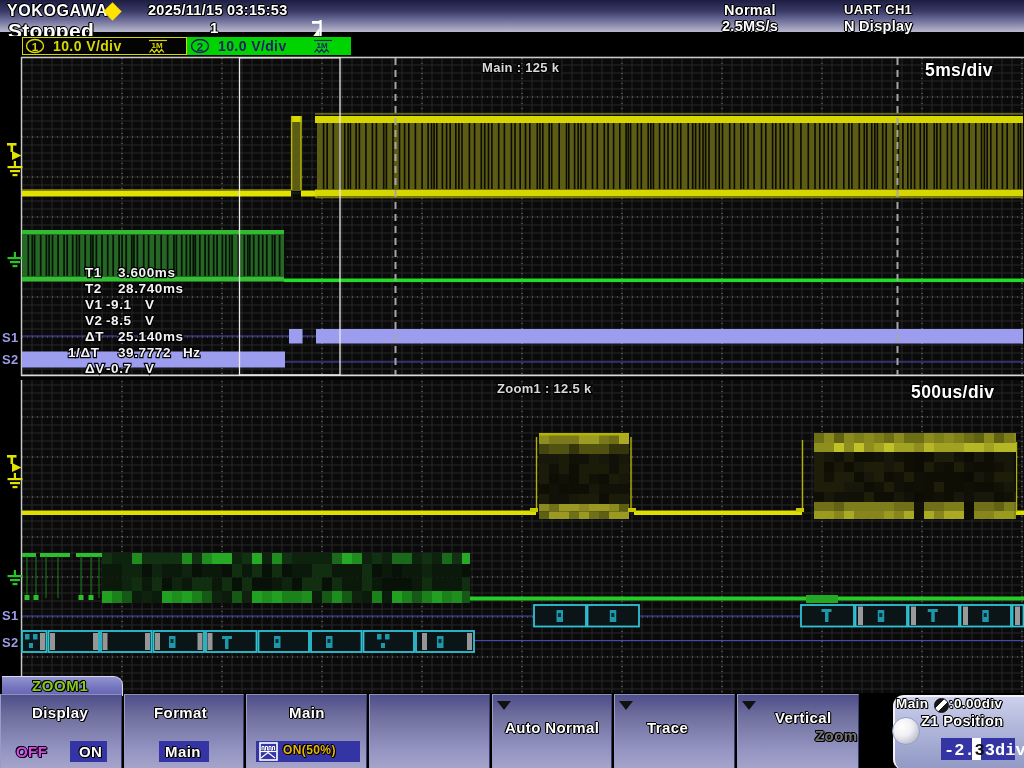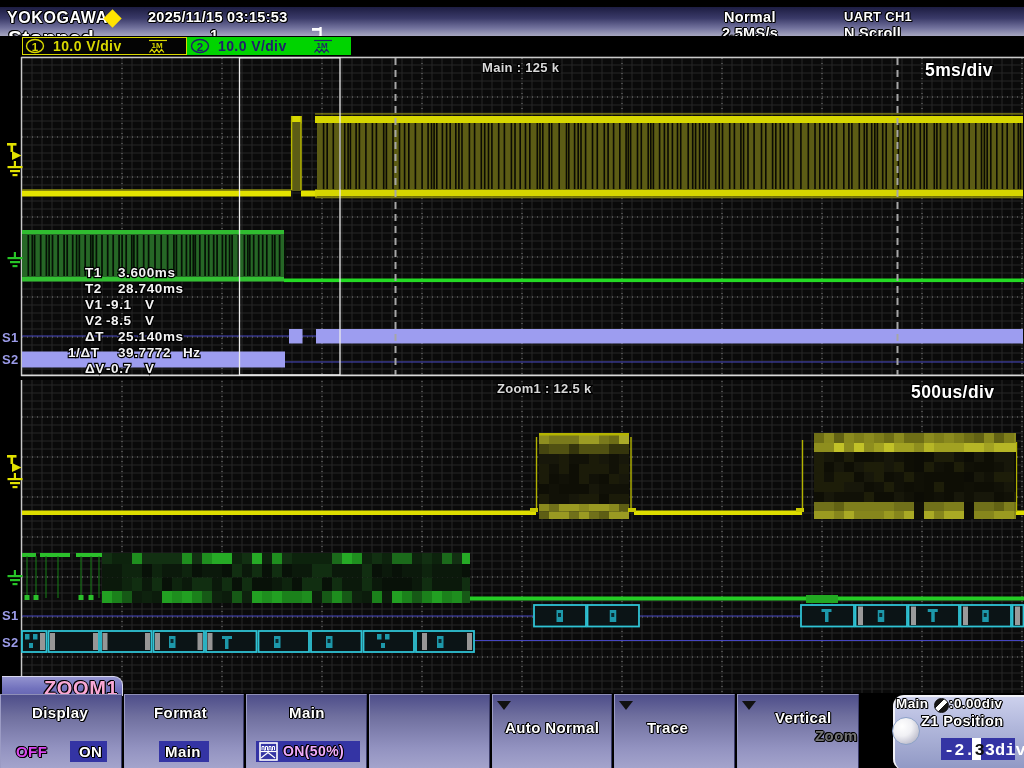--- a/index.html
+++ b/index.html
@@ -1,27 +1,27 @@
 <!DOCTYPE html>
 <html><head><meta charset="utf-8"><style>
 html,body{margin:0;padding:0;background:#000;width:1024px;height:768px;overflow:hidden}
 body{font-family:"Liberation Sans",sans-serif;position:relative}
 .t{position:absolute;font-weight:bold;white-space:pre}
 .ol{text-shadow:1px 0 #000,-1px 0 #000,0 1px #000,0 -1px #000,1px 1px #000,-1px -1px #000}
 </style></head><body>
-<div style="position:absolute;left:0;top:7px;width:1024px;height:32px;background:linear-gradient(180deg,#1d1d42 0%,#3a3a68 35%,#71719c 65%,#a9a9c2 92%,#b7b7cc 100%)">
+<div style="position:absolute;left:0;top:0;width:1024px;height:32px;background:linear-gradient(180deg,#1d1d42 0%,#3a3a68 35%,#71719c 65%,#a9a9c2 92%,#b7b7cc 100%)">
     <div class="t ol" style="left:7px;top:2px;font-size:16px;color:#fff;letter-spacing:0.6px">YOKOGAWA</div>
     <div style="position:absolute;left:106px;top:5px;width:13px;height:13px;background:#ffe400;transform:rotate(45deg)"></div>
     <div class="t ol" style="left:148px;top:2px;font-size:14.5px;color:#fff;letter-spacing:0.3px">2025/11/15 03:15:53</div>
     <div class="t ol" style="left:8px;top:19px;font-size:21px;color:#fff;letter-spacing:0.3px">Stopped</div>
     <div class="t ol" style="left:210px;top:19px;font-size:15px;color:#fff">1</div>
     <div class="t ol" style="left:724px;top:1.5px;font-size:14.5px;color:#fff;letter-spacing:0.3px">Normal</div>
     <div class="t ol" style="left:722px;top:17.5px;font-size:14.5px;color:#fff;letter-spacing:0.3px">2.5MS/s</div>
     <div class="t ol" style="left:844px;top:1.5px;font-size:13px;color:#fff;letter-spacing:0.3px">UART CH1</div>
-    <div class="t ol" style="left:844px;top:17.5px;font-size:14.5px;color:#fff;letter-spacing:0.3px">N Scroll</div>
+    <div class="t ol" style="left:844px;top:17.5px;font-size:14.5px;color:#fff;letter-spacing:0.3px">N Display</div>
     <svg width="22" height="20" viewBox="0 0 22 20" style="position:absolute;left:305px;top:17px">
       <rect x="7" y="4" width="8.5" height="2.8" fill="#fff"></rect>
       <rect x="14.4" y="3" width="2.3" height="16.5" fill="#fff"></rect>
       <polygon points="14.4,11 8.2,19 14.4,19" fill="#fff"></polygon>
     </svg>
   </div>
 <div style="position:absolute;left:0;top:36px;width:1024px;height:19px;background:#000"></div>
 <div style="position:absolute;left:22px;top:37px;width:163px;height:16px;background:#040404;border:1px solid #d8d800"></div>
 <svg width="163" height="16" viewBox="0 0 163 16" style="position:absolute;left:23px;top:38px">
     <ellipse cx="12" cy="8" rx="8.5" ry="6.5" fill="none" stroke="#d8d800" stroke-width="1.4"></ellipse>
@@ -647,21 +647,21 @@
     <rect x="13.8" y="193" width="2.2" height="5" fill="#27c427"></rect>
     <rect x="7.5" y="198" width="15" height="2.2" fill="#27c427"></rect>
     <rect x="10" y="202" width="10" height="2.2" fill="#27c427"></rect>
     <rect x="12.5" y="206" width="5" height="2.2" fill="#27c427"></rect>
     <text x="497" y="16" font-size="13" fill="#d9d9d9" letter-spacing="0.3" text-anchor="start" font-weight="bold" stroke="#000" stroke-width="2.4" paint-order="stroke">Zoom1&nbsp;: 12.5 k</text>
     <text x="911" y="21" font-size="17.5" fill="#fff" letter-spacing="0.4" text-anchor="start" font-weight="bold" stroke="#000" stroke-width="2.4" paint-order="stroke">500us/div</text>
     <text x="2" y="243" font-size="13" fill="#9b9be8" letter-spacing="0.4" text-anchor="start" font-weight="bold" stroke="#000" stroke-width="2.4" paint-order="stroke">S1</text>
     <text x="2" y="270" font-size="13" fill="#9b9be8" letter-spacing="0.4" text-anchor="start" font-weight="bold" stroke="#000" stroke-width="2.4" paint-order="stroke">S2</text>
   </svg>
 <div style="position:absolute;left:2px;top:676px;width:120px;height:19px;background:linear-gradient(180deg,#9393cf 0%,#7272bd 60%,#6565b2 100%);border-top:1.5px solid #d8d8ee;border-right:1.5px solid #d8d8ee;border-top-right-radius:9px"></div>
-<div class="t ol" style="left:44px;top:677px;font-size:20px;color:#f9a8d4;letter-spacing:0.6px">ZOOM1</div>
+<div class="t ol" style="left:32px;top:677px;font-size:15px;color:#84cc16;letter-spacing:0.6px">ZOOM1</div>
 <div style="position:absolute;left:0px;top:694px;width:122px;height:74px;background:linear-gradient(180deg,#4e4e8a 0%,#70709f 30%,#9292c0 72%,#a4a4cc 100%);border-top:1px solid #8f8fb8;border-left:1px solid #9b9bc4;border-right:1px solid #3c3c6a;box-sizing:border-box"></div>
 <div style="position:absolute;left:123.5px;top:694px;width:120.5px;height:74px;background:linear-gradient(180deg,#4e4e8a 0%,#70709f 30%,#9292c0 72%,#a4a4cc 100%);border-top:1px solid #8f8fb8;border-left:1px solid #9b9bc4;border-right:1px solid #3c3c6a;box-sizing:border-box"></div>
 <div style="position:absolute;left:245.5px;top:694px;width:121.5px;height:74px;background:linear-gradient(180deg,#4e4e8a 0%,#70709f 30%,#9292c0 72%,#a4a4cc 100%);border-top:1px solid #8f8fb8;border-left:1px solid #9b9bc4;border-right:1px solid #3c3c6a;box-sizing:border-box"></div>
 <div style="position:absolute;left:368.5px;top:694px;width:121.5px;height:74px;background:linear-gradient(180deg,#4e4e8a 0%,#70709f 30%,#9292c0 72%,#a4a4cc 100%);border-top:1px solid #8f8fb8;border-left:1px solid #9b9bc4;border-right:1px solid #3c3c6a;box-sizing:border-box"></div>
 <div style="position:absolute;left:491.5px;top:694px;width:120.5px;height:74px;background:linear-gradient(180deg,#4e4e8a 0%,#70709f 30%,#9292c0 72%,#a4a4cc 100%);border-top:1px solid #8f8fb8;border-left:1px solid #9b9bc4;border-right:1px solid #3c3c6a;box-sizing:border-box"></div>
 <div style="position:absolute;left:613.5px;top:694px;width:121.5px;height:74px;background:linear-gradient(180deg,#4e4e8a 0%,#70709f 30%,#9292c0 72%,#a4a4cc 100%);border-top:1px solid #8f8fb8;border-left:1px solid #9b9bc4;border-right:1px solid #3c3c6a;box-sizing:border-box"></div>
 <div style="position:absolute;left:736.5px;top:694px;width:122.5px;height:74px;background:linear-gradient(180deg,#4e4e8a 0%,#70709f 30%,#9292c0 72%,#a4a4cc 100%);border-top:1px solid #8f8fb8;border-left:1px solid #9b9bc4;border-right:1px solid #3c3c6a;box-sizing:border-box"></div>
 <div style="position:absolute;left:893px;top:695px;width:131px;height:73px;background:linear-gradient(180deg,#ccd0ec 0%,#b2b8dc 40%,#9098c4 100%);border-top:2px solid #f2f2f8;border-left:2px solid #f2f2f8;border-radius:11px 0 0 11px"></div>
 <div class="t ol" style="left:32px;top:704px;font-size:15px;color:#fff;letter-spacing:0.4px">Display</div>
 <div class="t ol" style="left:16px;top:743px;font-size:15px;color:#d946ef;letter-spacing:0.4px">OFF</div>
@@ -671,21 +671,21 @@
 <div style="position:absolute;left:159px;top:741px;width:50px;height:21px;background:#3434a4"></div>
 <div class="t ol" style="left:165px;top:743px;font-size:15px;color:#fff;letter-spacing:0.4px">Main</div>
 <div class="t ol" style="left:289px;top:704px;font-size:15px;color:#fff;letter-spacing:0.4px">Main</div>
 <div style="position:absolute;left:256px;top:741px;width:104px;height:21px;background:#3434a4"></div>
 <svg width="20" height="20" viewBox="0 0 20 20" style="position:absolute;left:259px;top:742px">
     <rect x="1" y="1" width="17" height="17" fill="#3434a4" stroke="#fff" stroke-width="1.6"></rect>
     <path d="M1.5 9.5h16" stroke="#fff" stroke-width="1.2"></path>
     <path d="M3 8V4.5h2V8h1.5V4.5h2V8H10V4.5h2V8h1.5V4.5h2V8" stroke="#fff" stroke-width="1" fill="none"></path>
     <path d="M2 16l7-5.5 7 5.5" stroke="#fff" stroke-width="1.2" fill="none"></path>
   </svg>
-<div class="t ol" style="left:283px;top:743px;font-size:14px;color:#f0abfc;letter-spacing:0.4px">ON(50%)</div>
+<div class="t ol" style="left:283px;top:743px;font-size:12px;color:#eab308;letter-spacing:0.4px">ON(50%)</div>
 <div style="position:absolute;left:497px;top:701px;width:0;height:0;border-left:7px solid transparent;border-right:7px solid transparent;border-top:9px solid #111"></div>
 <div class="t ol" style="left:505px;top:719px;font-size:15px;color:#fff;letter-spacing:0.4px">Auto Normal</div>
 <div style="position:absolute;left:619px;top:701px;width:0;height:0;border-left:7px solid transparent;border-right:7px solid transparent;border-top:9px solid #111"></div>
 <div class="t ol" style="left:647px;top:719px;font-size:15px;color:#fff;letter-spacing:0.4px">Trace</div>
 <div style="position:absolute;left:742px;top:701px;width:0;height:0;border-left:7px solid transparent;border-right:7px solid transparent;border-top:9px solid #111"></div>
 <div class="t ol" style="left:775px;top:709px;font-size:15px;color:#fff;letter-spacing:0.4px">Vertical</div>
 <div class="t ol" style="left:815px;top:727px;font-size:15px;color:#737373;letter-spacing:0.4px">Zoom</div>
 <div class="t ol" style="left:896px;top:696px;font-size:13.5px;color:#fff;letter-spacing:0.4px">Main</div>
 <div style="position:absolute;left:934px;top:698px;width:13px;height:13px;border-radius:50%;background:linear-gradient(135deg,#161616 0%,#161616 38%,#fff 38%,#fff 60%,#161616 60%);border:0.5px solid #0a0a0a"></div>
 <div class="t ol" style="left:949px;top:696px;font-size:13.5px;color:#fff;letter-spacing:0.4px">:0.00div</div>

